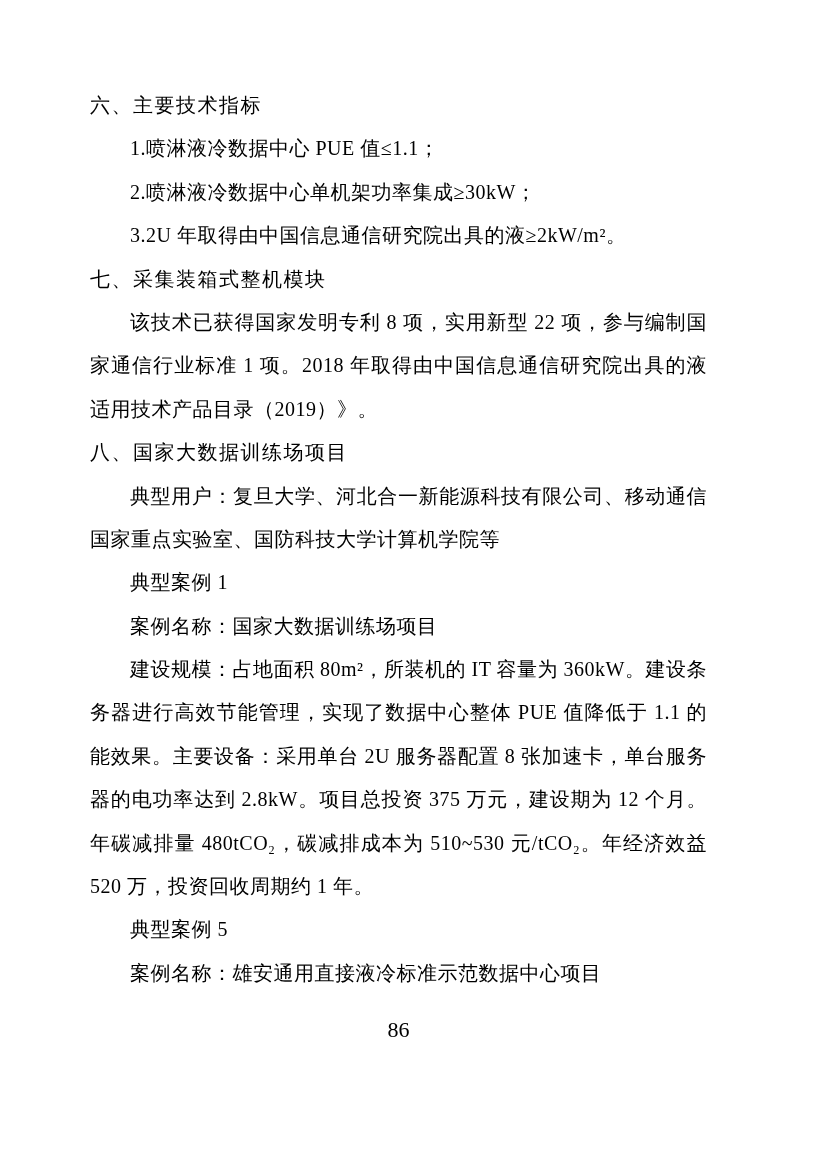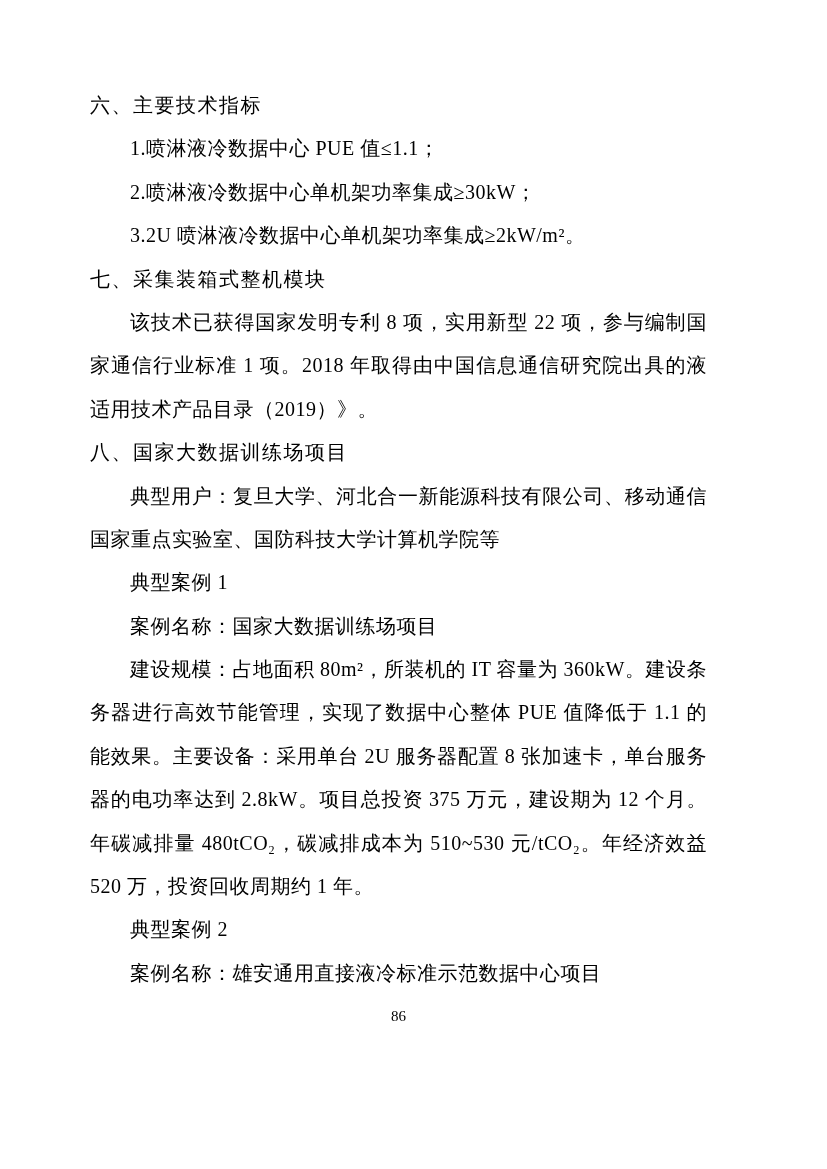--- a/index.html
+++ b/index.html
@@ -32,45 +32,45 @@
     letter-spacing: 1.5px;
   }
   .indent {
     text-indent: 2em;
   }
   .fill {
     text-align: justify;
     text-align-last: justify;
   }
   .pagenum {
-    font-size: 15px;
+    font-size: 22px;
     line-height: 30px;
-    margin-top: 6px;
+    margin-top: 20px;
     text-align: center;
   }
 </style>
 </head>
 <body>
 
 <div class="page">
   <div class="line heading">六、主要技术指标</div>
   <div class="line indent">1.喷淋液冷数据中心 PUE 值≤1.1；</div>
   <div class="line indent">2.喷淋液冷数据中心单机架功率集成≥30kW；</div>
-  <div class="line indent">3.2U 喷淋液冷数据中心单机架功率集成≥2kW/m²。</div>
+  <div class="line indent">3.2U 年取得由中国信息通信研究院出具的液≥2kW/m²。</div>
   <div class="line heading">七、采集装箱式整机模块</div>
   <div class="line indent fill">该技术已获得国家发明专利 8 项，实用新型 22 项，参与编制国</div>
   <div class="line fill">家通信行业标准 1 项。2018 年取得由中国信息通信研究院出具的液</div>
   <div class="line">适用技术产品目录（2019）》。</div>
   <div class="line heading">八、国家大数据训练场项目</div>
   <div class="line indent fill">典型用户：复旦大学、河北合一新能源科技有限公司、移动通信</div>
   <div class="line">国家重点实验室、国防科技大学计算机学院等</div>
   <div class="line indent">典型案例 1</div>
   <div class="line indent">案例名称：国家大数据训练场项目</div>
   <div class="line indent fill">建设规模：占地面积 80m²，所装机的 IT 容量为 360kW。建设条</div>
   <div class="line fill">务器进行高效节能管理，实现了数据中心整体 PUE 值降低于 1.1 的节</div>
   <div class="line fill">能效果。主要设备：采用单台 2U 服务器配置 8 张加速卡，单台服务</div>
   <div class="line fill">器的电功率达到 2.8kW。项目总投资 375 万元，建设期为 12 个月。</div>
   <div class="line fill">年碳减排量 480tCO₂，碳减排成本为 510~530 元/tCO₂。年经济效益</div>
   <div class="line">520 万，投资回收周期约 1 年。</div>
-  <div class="line indent">典型案例 2</div>
+  <div class="line indent">典型案例 5</div>
   <div class="line indent">案例名称：雄安通用直接液冷标准示范数据中心项目</div>
   <div class="pagenum">86</div>
 </div>
 
 </body></html>

